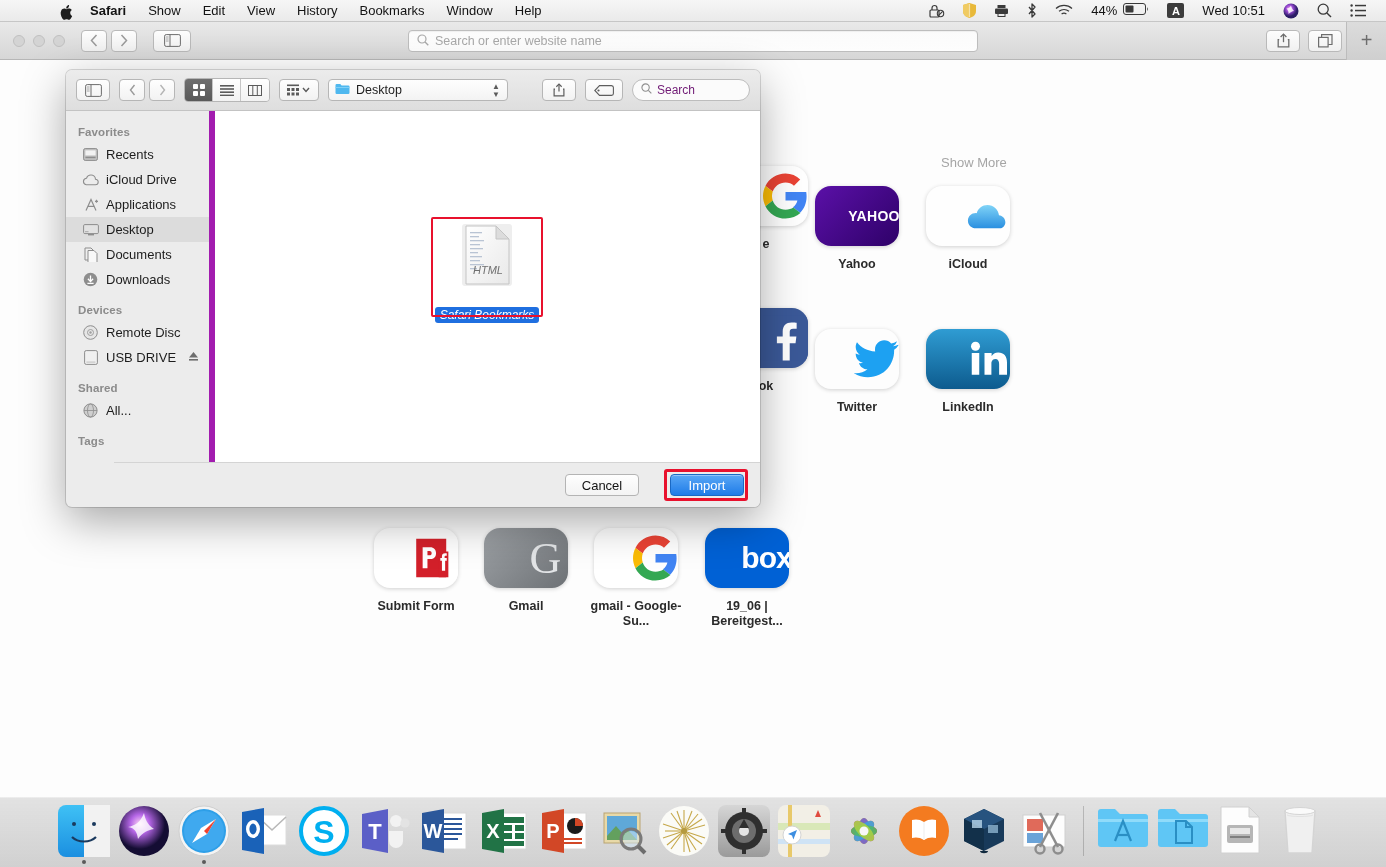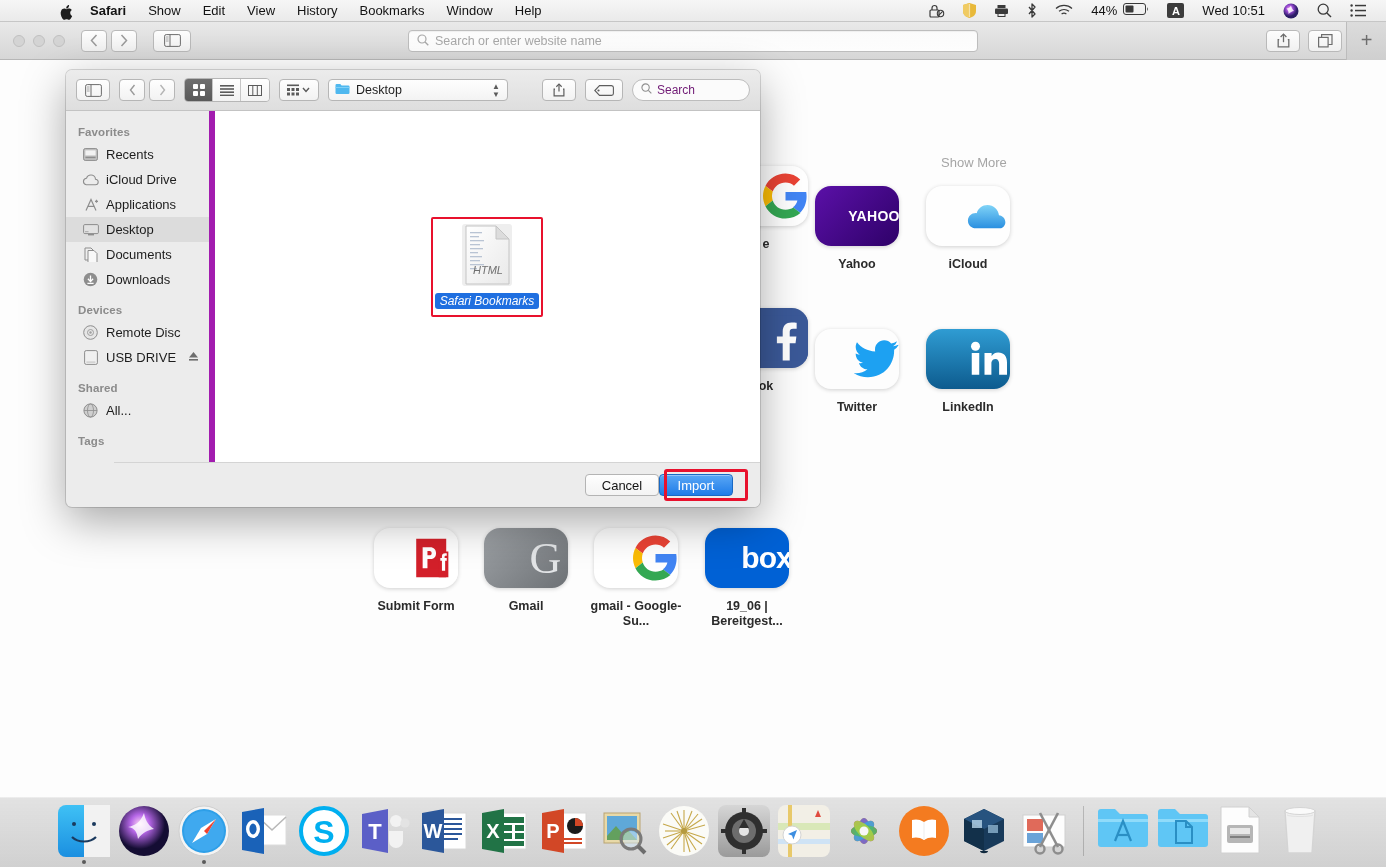--- a/index.html
+++ b/index.html
@@ -162,32 +162,32 @@
   .eject { margin-left: auto; margin-right: 10px; color: #6d6d6d; }
   .dlg-files {
     flex: 1; background: #ffffff; position: relative; padding: 10px 0 0 10px;
   }
   .file-item {
     position: absolute; left: 222px; top: 112px;
     width: 100px; display: flex; flex-direction: column; align-items: center; font-style: italic;
   }
   .file-icon-wrap { width: 64px; height: 64px; display: flex; align-items: center; justify-content: center; }
   .file-name {
-    margin-top: 6px; font-size: 12px; color: #ffffff;
+    margin-top: 20px; font-size: 12px; color: #ffffff;
     background: #1f6fe0; border-radius: 3px; padding: 1px 5px; white-space: nowrap;
   }
   .sel-box {
     position: absolute; left: 216px; top: 106px; width: 112px; height: 100px;
     border: 2px solid #e8112d; border-radius: 2px; pointer-events: none; z-index: 5;
   }
   .dlg-footer {
     height: 45px; flex: 0 0 45px; background: #ececec;
     border-top: 1px solid #d4d4d4;
     display: flex; align-items: center; justify-content: flex-end;
-    padding-right: 27px; gap: 0; position: relative; margin-left: 48px;
+    padding-right: 16px; gap: 31px; position: relative; margin-left: 48px;
   }
   .btn {
     height: 22px; min-width: 74px; border-radius: 4px; font-size: 13px;
     display: flex; align-items: center; justify-content: center;
     border: 1px solid #b4b4b4;
     background: linear-gradient(to bottom,#fefefe,#f3f3f3);
     color: #131313;
   }
   .btn.default {
     background: linear-gradient(to bottom,#5aa7f5,#1f7ce8);

